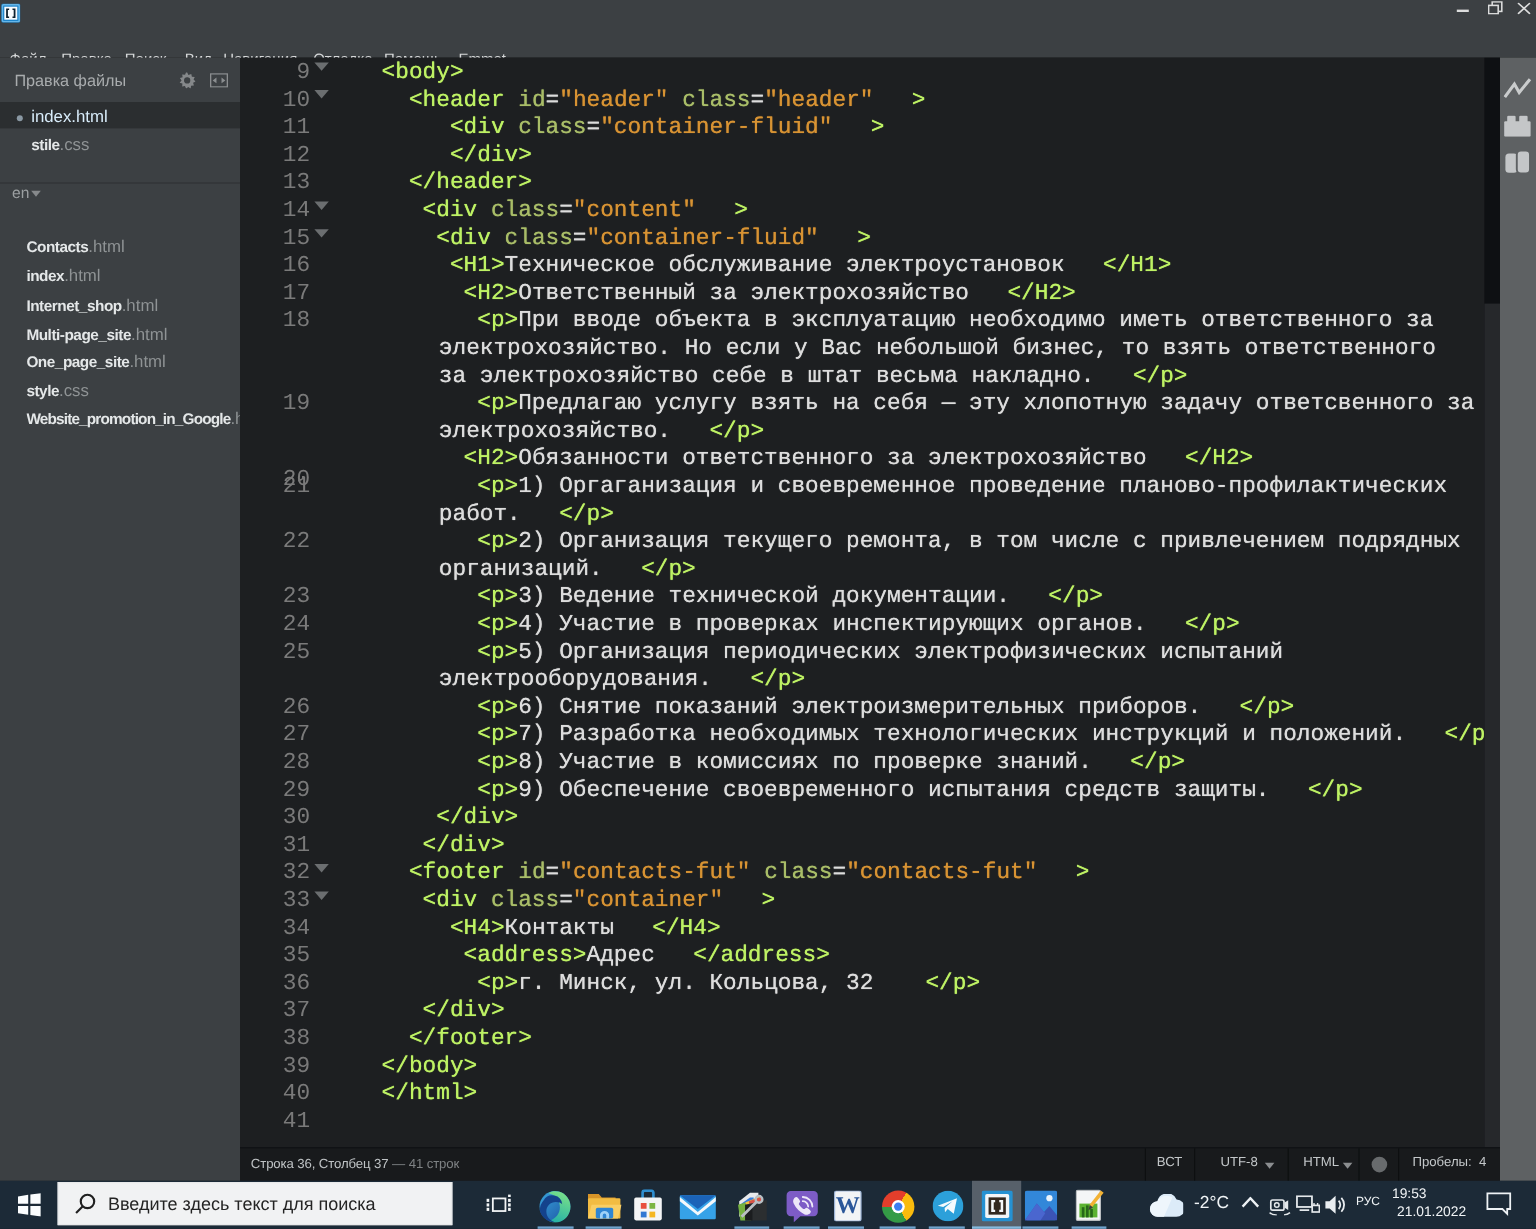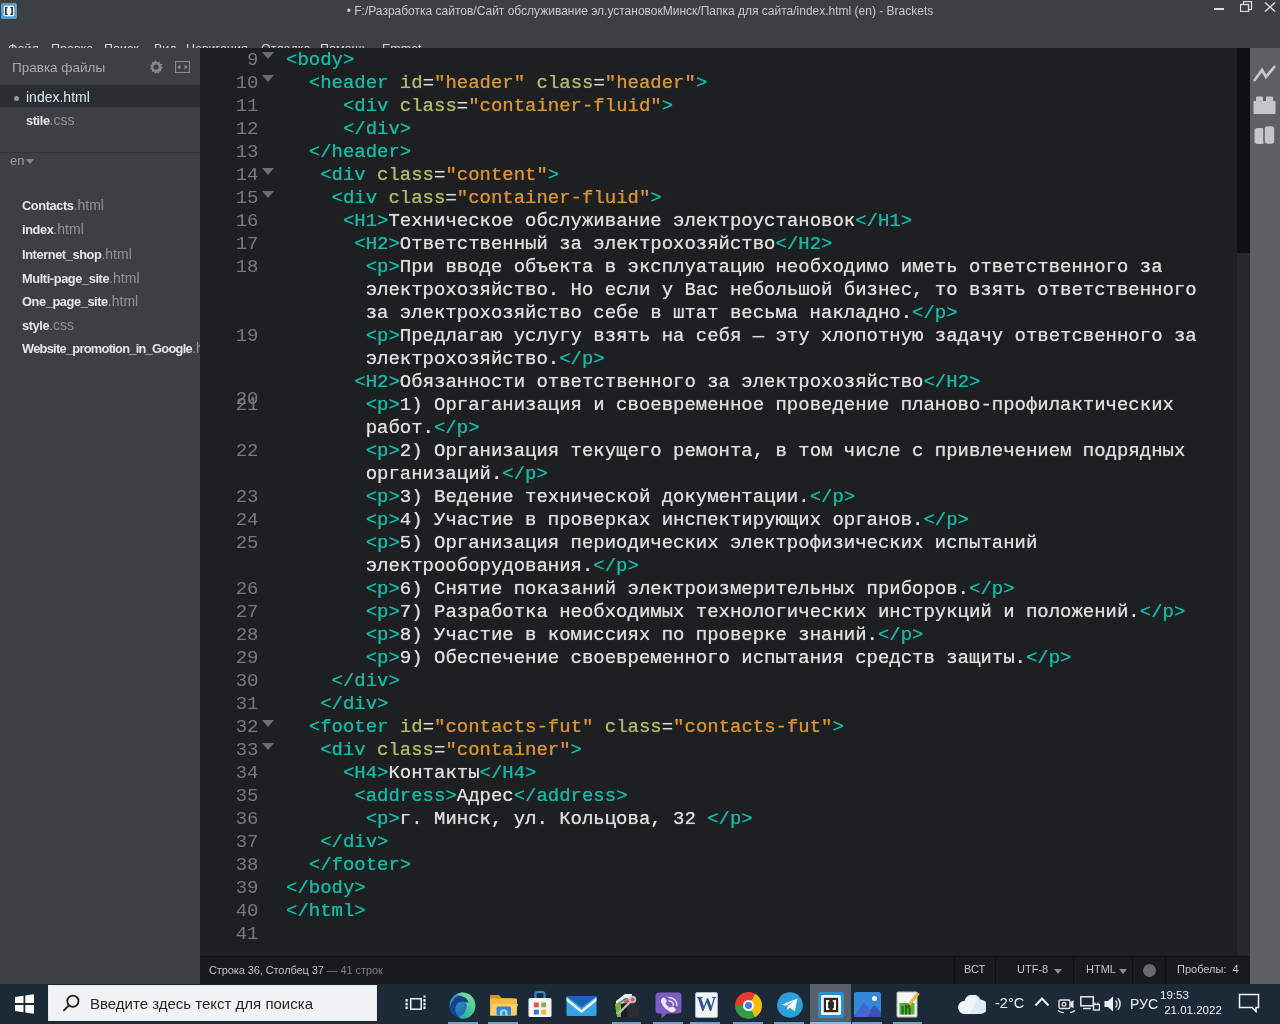--- a/index.html
+++ b/index.html
@@ -9,40 +9,39 @@
 #title { position:absolute; left:0; top:4px; width:1280px; text-align:center; font-size:12px; color:#c9cbcc; }
 .menu { position:absolute; top:42px; font-size:12.5px; color:#d6d8d9; }
 #sidebar { position:absolute; left:0; top:48px; width:200px; height:936px; background:#3c4043; }
 #editor { position:absolute; left:200px; top:48px; width:1037px; height:908px; background:#1d1f21; }
 #vscroll { position:absolute; left:1237px; top:48px; width:13px; height:908px; background:#0e1013; }
 #vthumb { position:absolute; left:1237px; top:253px; width:13px; height:703px; background:#26282b; }
 #toolbar { position:absolute; left:1250px; top:48px; width:30px; height:936px; background:#5e6163; }
 #statusbar { position:absolute; left:200px; top:956px; width:1050px; height:28px; background:#181a1c; border-top:1px solid #101214; font-size:11px; color:#c2c6c8; }
 #taskbar { position:absolute; left:0; top:984px; width:1280px; height:40px; background:#1c2a37; }
 pre.code { position:absolute; left:286px; top:48.5px; font-family:"Liberation Mono", monospace; font-size:18.98px; line-height:23px; color:#ddd; white-space:pre; text-shadow:0 0 0.7px currentColor; }
-.t { color:#14b8a6; }
+.t { color:#bef264;margin-left:32px; }
 .a { color:#a9bd68; }
 .s { color:#d89333; }
 .ln { position:absolute; left:200px; width:58.5px; text-align:right; font-family:"Liberation Mono", monospace; font-size:18.98px; line-height:23px; color:#7a7a7a; height:23px; }
 .fold { position:absolute; width:0; height:0; border-left:6.3px solid transparent; border-right:6.3px solid transparent; border-top:7.6px solid #6b6e70; }
 .sbrow { position:absolute; left:0; width:200px; height:23px; line-height:23px; font-size:14px; color:#e4e7e8; white-space:nowrap; overflow:hidden; }
 .ext { color:#8f9395; }
 .sbrow b { font-size:12.8px; letter-spacing:-0.4px; }
 </style>
 </head>
 <body>
 <div id="chrome">
   <svg class="abs" style="left:1px;top:3px" width="16" height="16" viewBox="0 0 16 16">
     <rect x="0" y="0" width="16" height="16" rx="1.5" fill="#1e85cb"></rect>
     <rect x="1" y="1" width="14" height="14" rx="1" fill="none" stroke="#66b6e8" stroke-width="1.2"></rect>
     <rect x="2.6" y="2.6" width="10.8" height="10.8" fill="#fafcfe"></rect>
     <path d="M4.1 4 L6.6 4 L6.6 5.3 L5.6 5.3 L5.6 10.7 L6.6 10.7 L6.6 12 L4.1 12 Z" fill="#10222f"></path>
     <path d="M11.9 4 L9.4 4 L9.4 5.3 L10.4 5.3 L10.4 10.7 L9.4 10.7 L9.4 12 L11.9 12 Z" fill="#10222f"></path>
   </svg>
-  <div id="title">• F:/Разработка сайтов/Сайт обслуживание эл.установокМинск/Папка для сайта/index.html (en) - Brackets</div>
   <div class="abs" style="left:1214px;top:8px;width:10px;height:2px;background:#dcdddd"></div>
   <svg class="abs" style="left:1240px;top:1px" width="13" height="11" viewBox="0 0 13 11">
     <rect x="3.5" y="0.5" width="8" height="8" fill="none" stroke="#dcdddd" stroke-width="1.3"></rect>
     <rect x="0.5" y="3.5" width="8" height="7" fill="#3c4043" stroke="#dcdddd" stroke-width="1.3"></rect>
   </svg>
   <svg class="abs" style="left:1264px;top:2px" width="12" height="10" viewBox="0 0 12 10">
     <path d="M1 0.5 L11 9.5 M11 0.5 L1 9.5" stroke="#dcdddd" stroke-width="1.4"></path>
   </svg>
   <span class="menu" style="left:8px">Файл</span>
   <span class="menu" style="left:51px">Правка</span>
@@ -325,19 +324,19 @@
     <rect x="0.8" y="0.8" width="12.5" height="9" fill="none" stroke="#e4e8eb" stroke-width="1.5"></rect>
     <line x1="3" y1="12.5" x2="11" y2="12.5" stroke="#e4e8eb" stroke-width="1.4"></line>
     <rect x="13.5" y="8.5" width="6" height="5.5" fill="#1c2a37" stroke="#e4e8eb" stroke-width="1.4"></rect>
     <line x1="15" y1="6.5" x2="15" y2="8.5" stroke="#e4e8eb" stroke-width="1.2"></line>
     <line x1="18" y1="6.5" x2="18" y2="8.5" stroke="#e4e8eb" stroke-width="1.2"></line>
   </svg>
   <svg class="abs" style="left:1104px;top:11px" width="19" height="18" viewBox="0 0 19 18">
     <polygon points="0.5,6 4,6 9,1.5 9,16.5 4,12 0.5,12" fill="#e9edf0"></polygon>
     <path d="M11.5 5.5 a 5 5 0 0 1 0 7 M13.8 3.2 a 8.5 8.5 0 0 1 0 11.6" fill="none" stroke="#e9edf0" stroke-width="1.5"></path>
   </svg>
-  <div class="abs" style="left:1130px;top:12px;font-size:14px;color:#f0f4f6">РУС</div>
+  <div class="abs" style="left:1130px;top:12px;font-size:10px;color:#f0f4f6">РУС</div>
   <div class="abs" style="left:1160px;top:5px;width:66px;font-size:11.5px;color:#f2f5f7">19:53</div>
   <div class="abs" style="left:1156px;top:19.5px;width:74px;text-align:center;font-size:11.5px;color:#f2f5f7">21.01.2022</div>
   <svg class="abs" style="left:1238px;top:8px" width="22" height="22" viewBox="0 0 22 22">
     <path d="M1.5 2.5 L20.5 2.5 L20.5 15.5 L18 15.5 L18 19.5 L14 15.5 L1.5 15.5 Z" fill="none" stroke="#eef2f5" stroke-width="1.5"></path>
   </svg>
 </div>
 
 </body></html>

